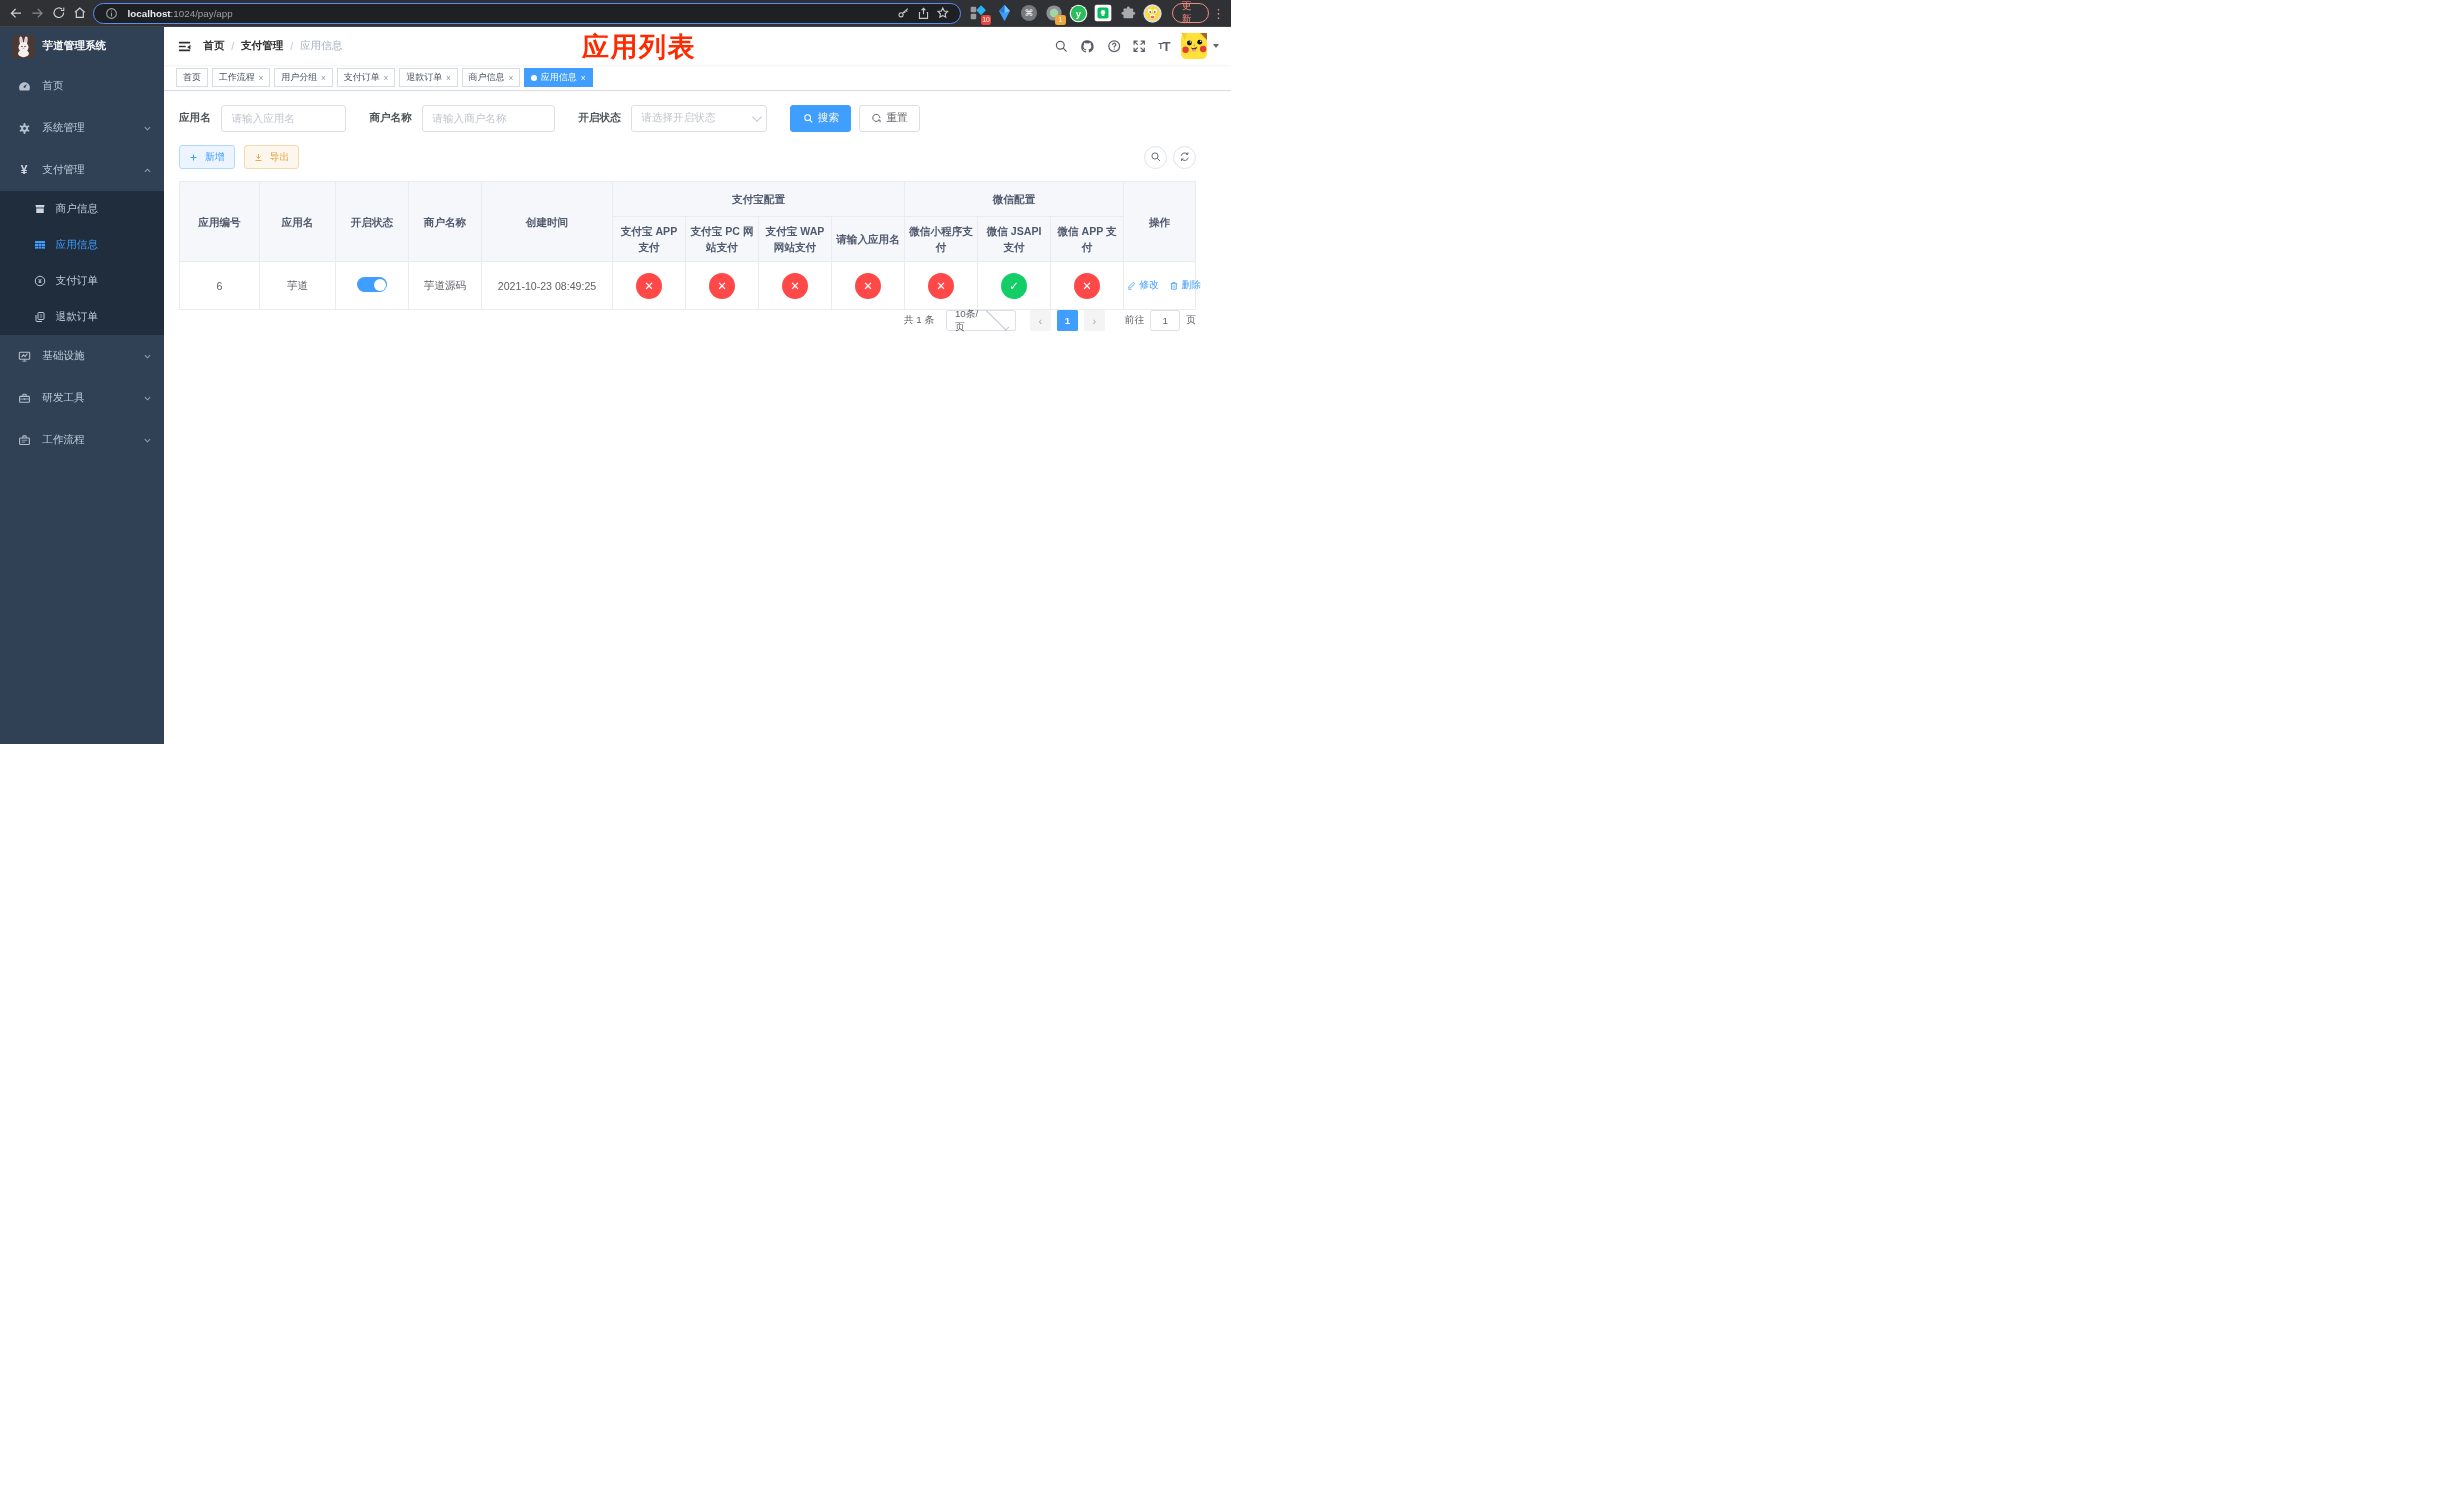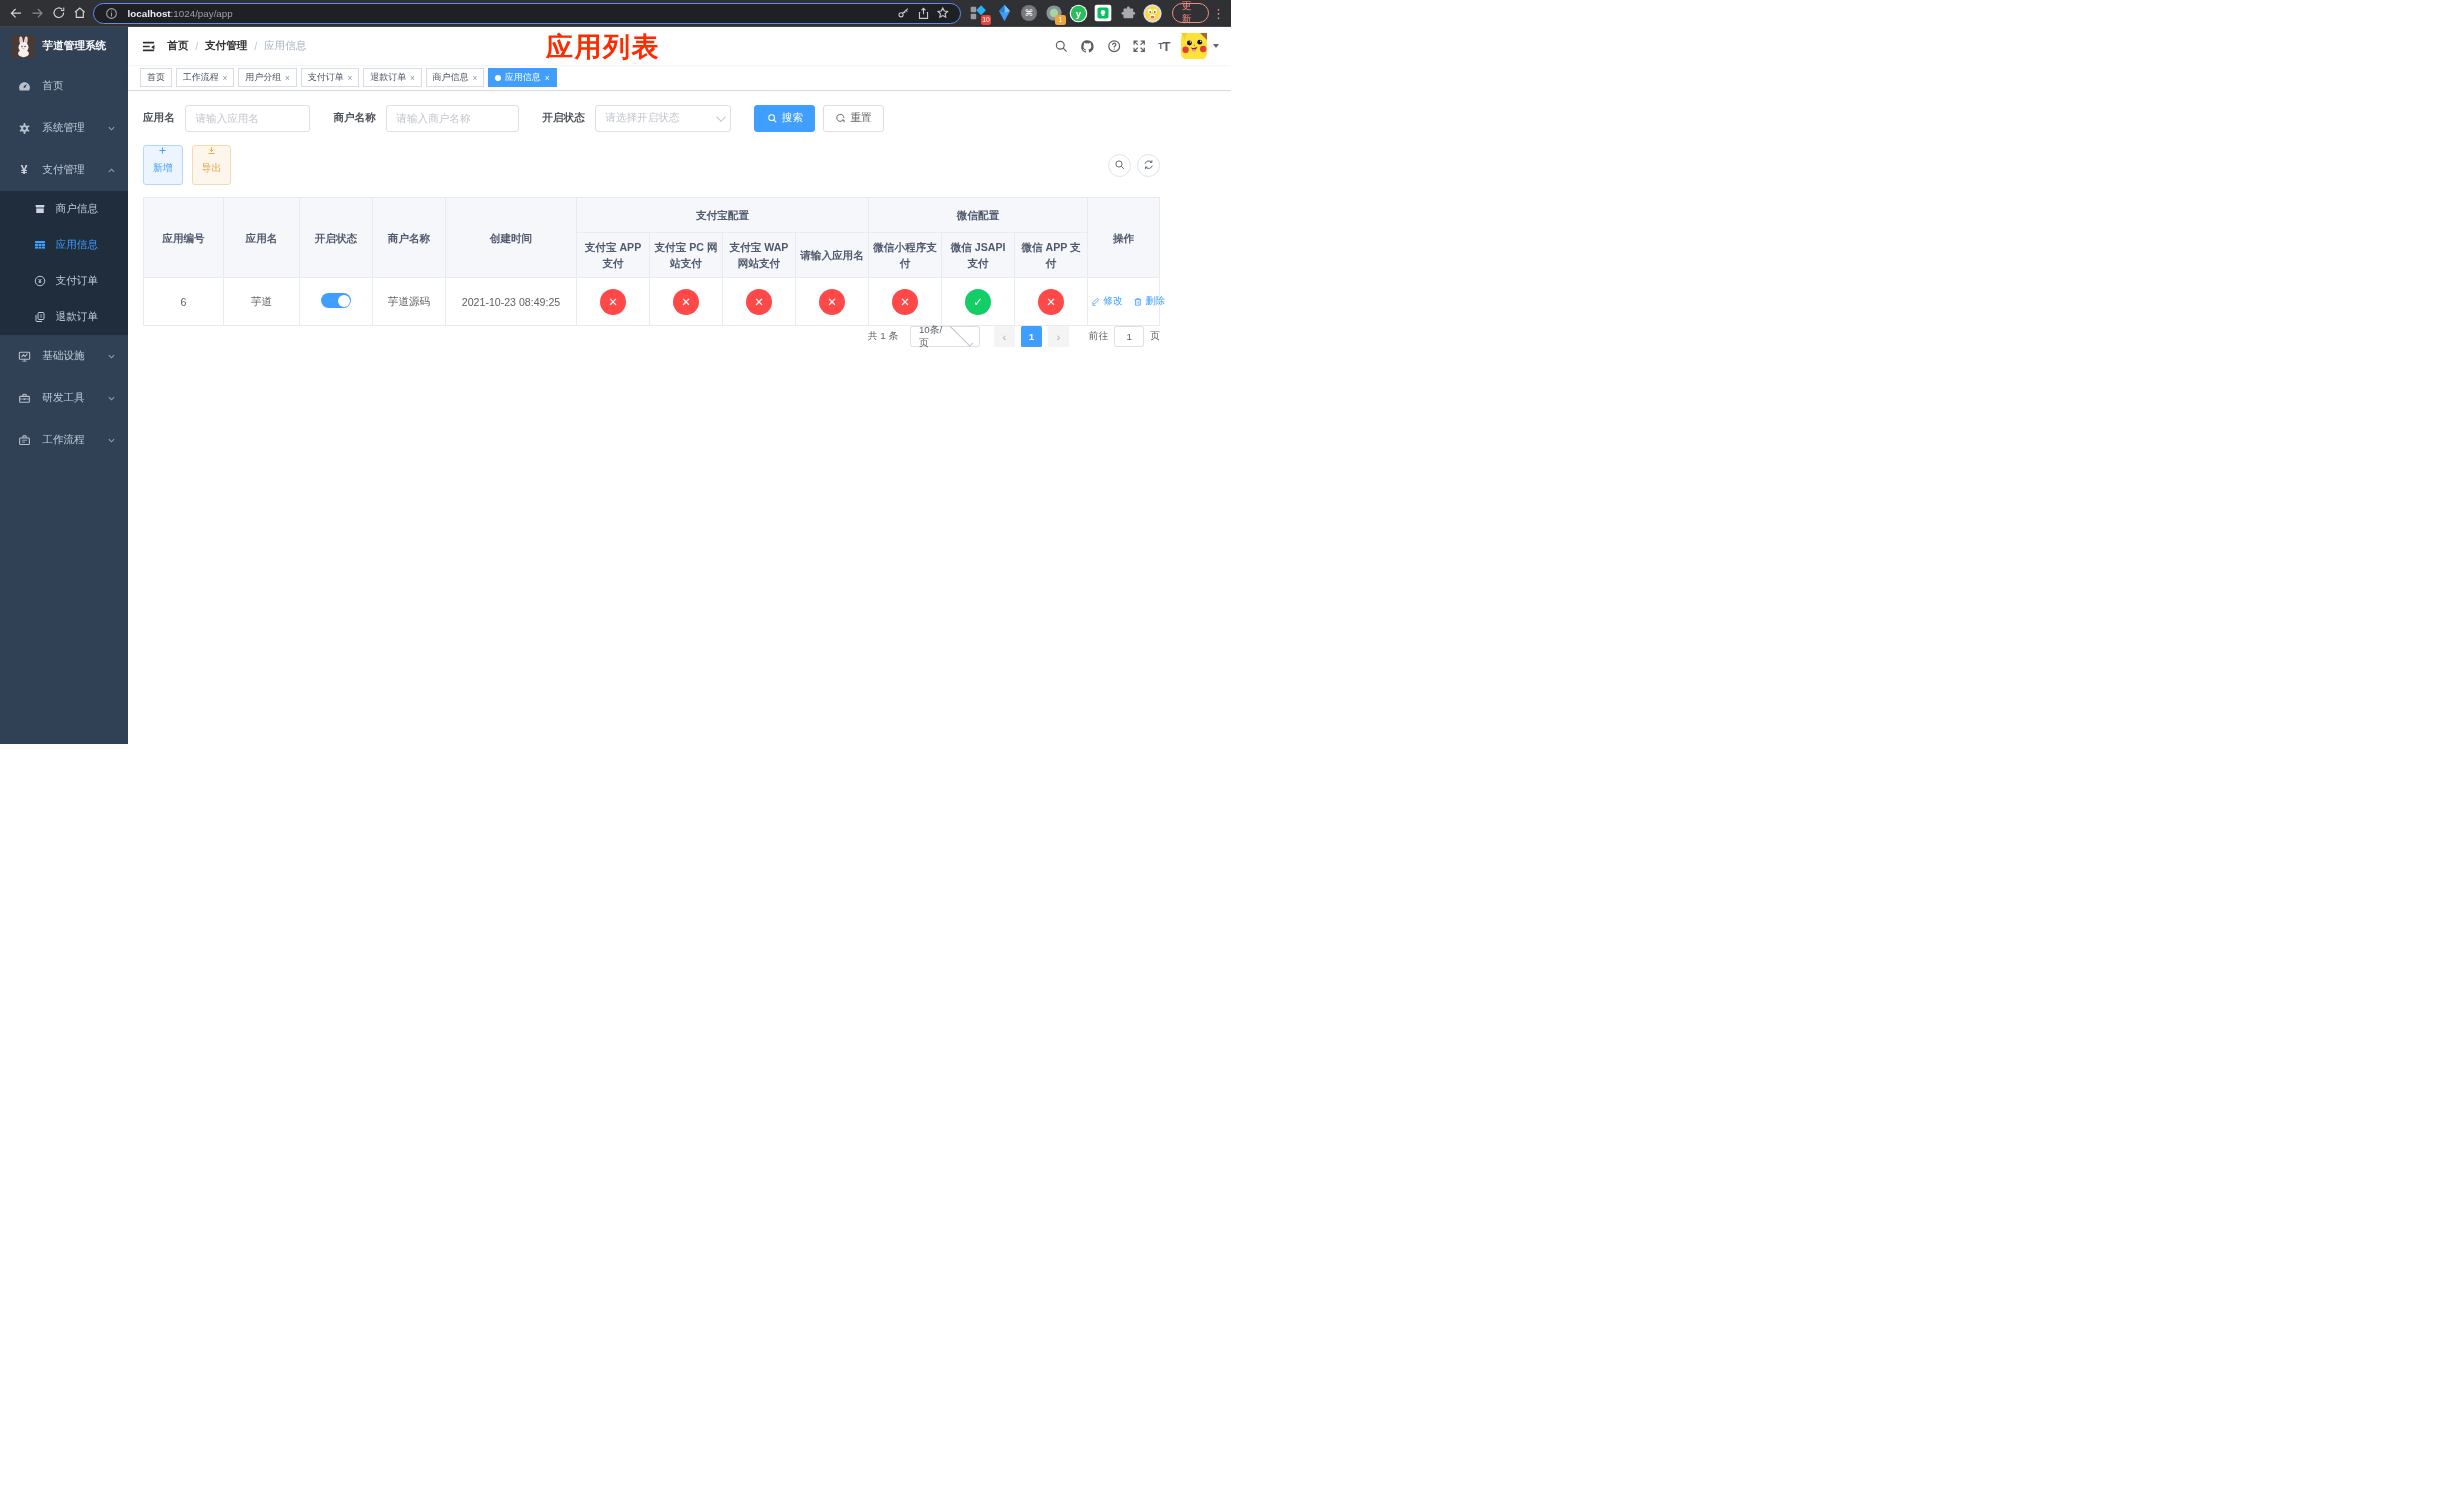--- a/index.html
+++ b/index.html
@@ -27,21 +27,21 @@
   .ext-cmd { width:16.7px; height:16.7px; border-radius:50%; background:#77797d; color:#fff;
              display:flex; align-items:center; justify-content:center; font-size:9px; }
   .update-btn { margin-left:9px; height:19.7px; padding:0 8.3px; border:1.1px solid #f28b82; border-radius:10.6px;
                 color:#f28b82; font-size:9.8px; display:flex; align-items:center; background:transparent; }
   .menu-dots { color:#f28b82; font-size:13px; width:13.6px; text-align:center; margin-left:3px; }
 
   
   .shell { flex:1; display:flex; min-height:0; }
 
   
-  .sidebar { width:128px; flex:0 0 auto; background:#304156; color:#bfcbd9; overflow:hidden; }
+  .sidebar { width:164px; flex:0 0 auto; background:#304156; color:#bfcbd9; overflow:hidden; }
   .logo-row { height:38px; display:flex; align-items:center; padding-left:12px; }
   .logo-title { margin-left:7.6px; color:#fff; font-size:10.6px; font-weight:bold; }
   .menu-item { height:42px; display:flex; align-items:center; padding:0 12px 0 16.7px; position:relative;
                font-size:10.6px; color:#bfcbd9; cursor:pointer; }
   .menu-item .mi-icon { width:15px; display:flex; justify-content:center; }
   .menu-item .mi-label { margin-left:10.6px; }
   .menu-item .chev { margin-left:auto; display:flex; }
   .submenu { background:#1f2d3d; }
   .sub-item { height:36px; display:flex; align-items:center; padding-left:33px; font-size:10.6px; color:#bfcbd9; cursor:pointer; }
   .sub-item .mi-icon { width:13.6px; display:flex; justify-content:center; }
@@ -91,22 +91,22 @@
                 display:flex; align-items:center; padding:0 7.6px 0 9px; cursor:pointer; }
   .select-ph { color:#c0c4cc; font-size:10.6px; flex:1; }
   .sel-chev { width:6.8px; height:6.8px; border-right:1.1px solid #c0c4cc; border-bottom:1.1px solid #c0c4cc;
               transform:rotate(45deg) translateY(-2.3px); }
   .btn { height:27px; border-radius:3px; font-size:10.6px; display:inline-flex; align-items:center;
          gap:4.5px; padding:0 11.4px; cursor:pointer; font-family:inherit; }
   .btn-primary { background:#409eff; border:0.8px solid #409eff; color:#fff; }
   .btn-plain { background:#fff; border:0.8px solid #dcdfe6; color:#606266; margin-left:7.6px; }
 
   .action-row { margin-top:13.6px; display:flex; align-items:center; width:1017px; }
-  .btn-sm { height:40px; font-size:9.8px; padding:0 9px; border-radius:3px; display:inline-flex;
-            align-items:center; gap:7px; cursor:pointer;flex-direction:column; }
+  .btn-sm { height:24px; font-size:9.8px; padding:0 9px; border-radius:3px; display:inline-flex;
+            align-items:center; gap:7px; cursor:pointer; }
   .btn-add { background:#ecf5ff; border:0.8px solid #b3d8ff; color:#409eff; }
   .btn-export { background:#fdf6ec; border:0.8px solid #f5dab1; color:#e6a23c; margin-left:9px; }
   .right-tools { margin-left:auto; display:flex; gap:6px; }
   .circle-btn { width:23px; height:23px; border-radius:50%; border:0.8px solid #dfe3e8; background:#fff;
                 display:flex; align-items:center; justify-content:center; cursor:pointer; }
 
   
   table.grid { margin-top:12px; border-collapse:collapse; table-layout:fixed; width:1017px; font-size:10.6px; }
   .grid th, .grid td { border:0.8px solid #e8ecf2; text-align:center; padding:3px; }
   .grid th { background:#f5f7fa; color:#515a6e; font-weight:bold; line-height:16px; }

